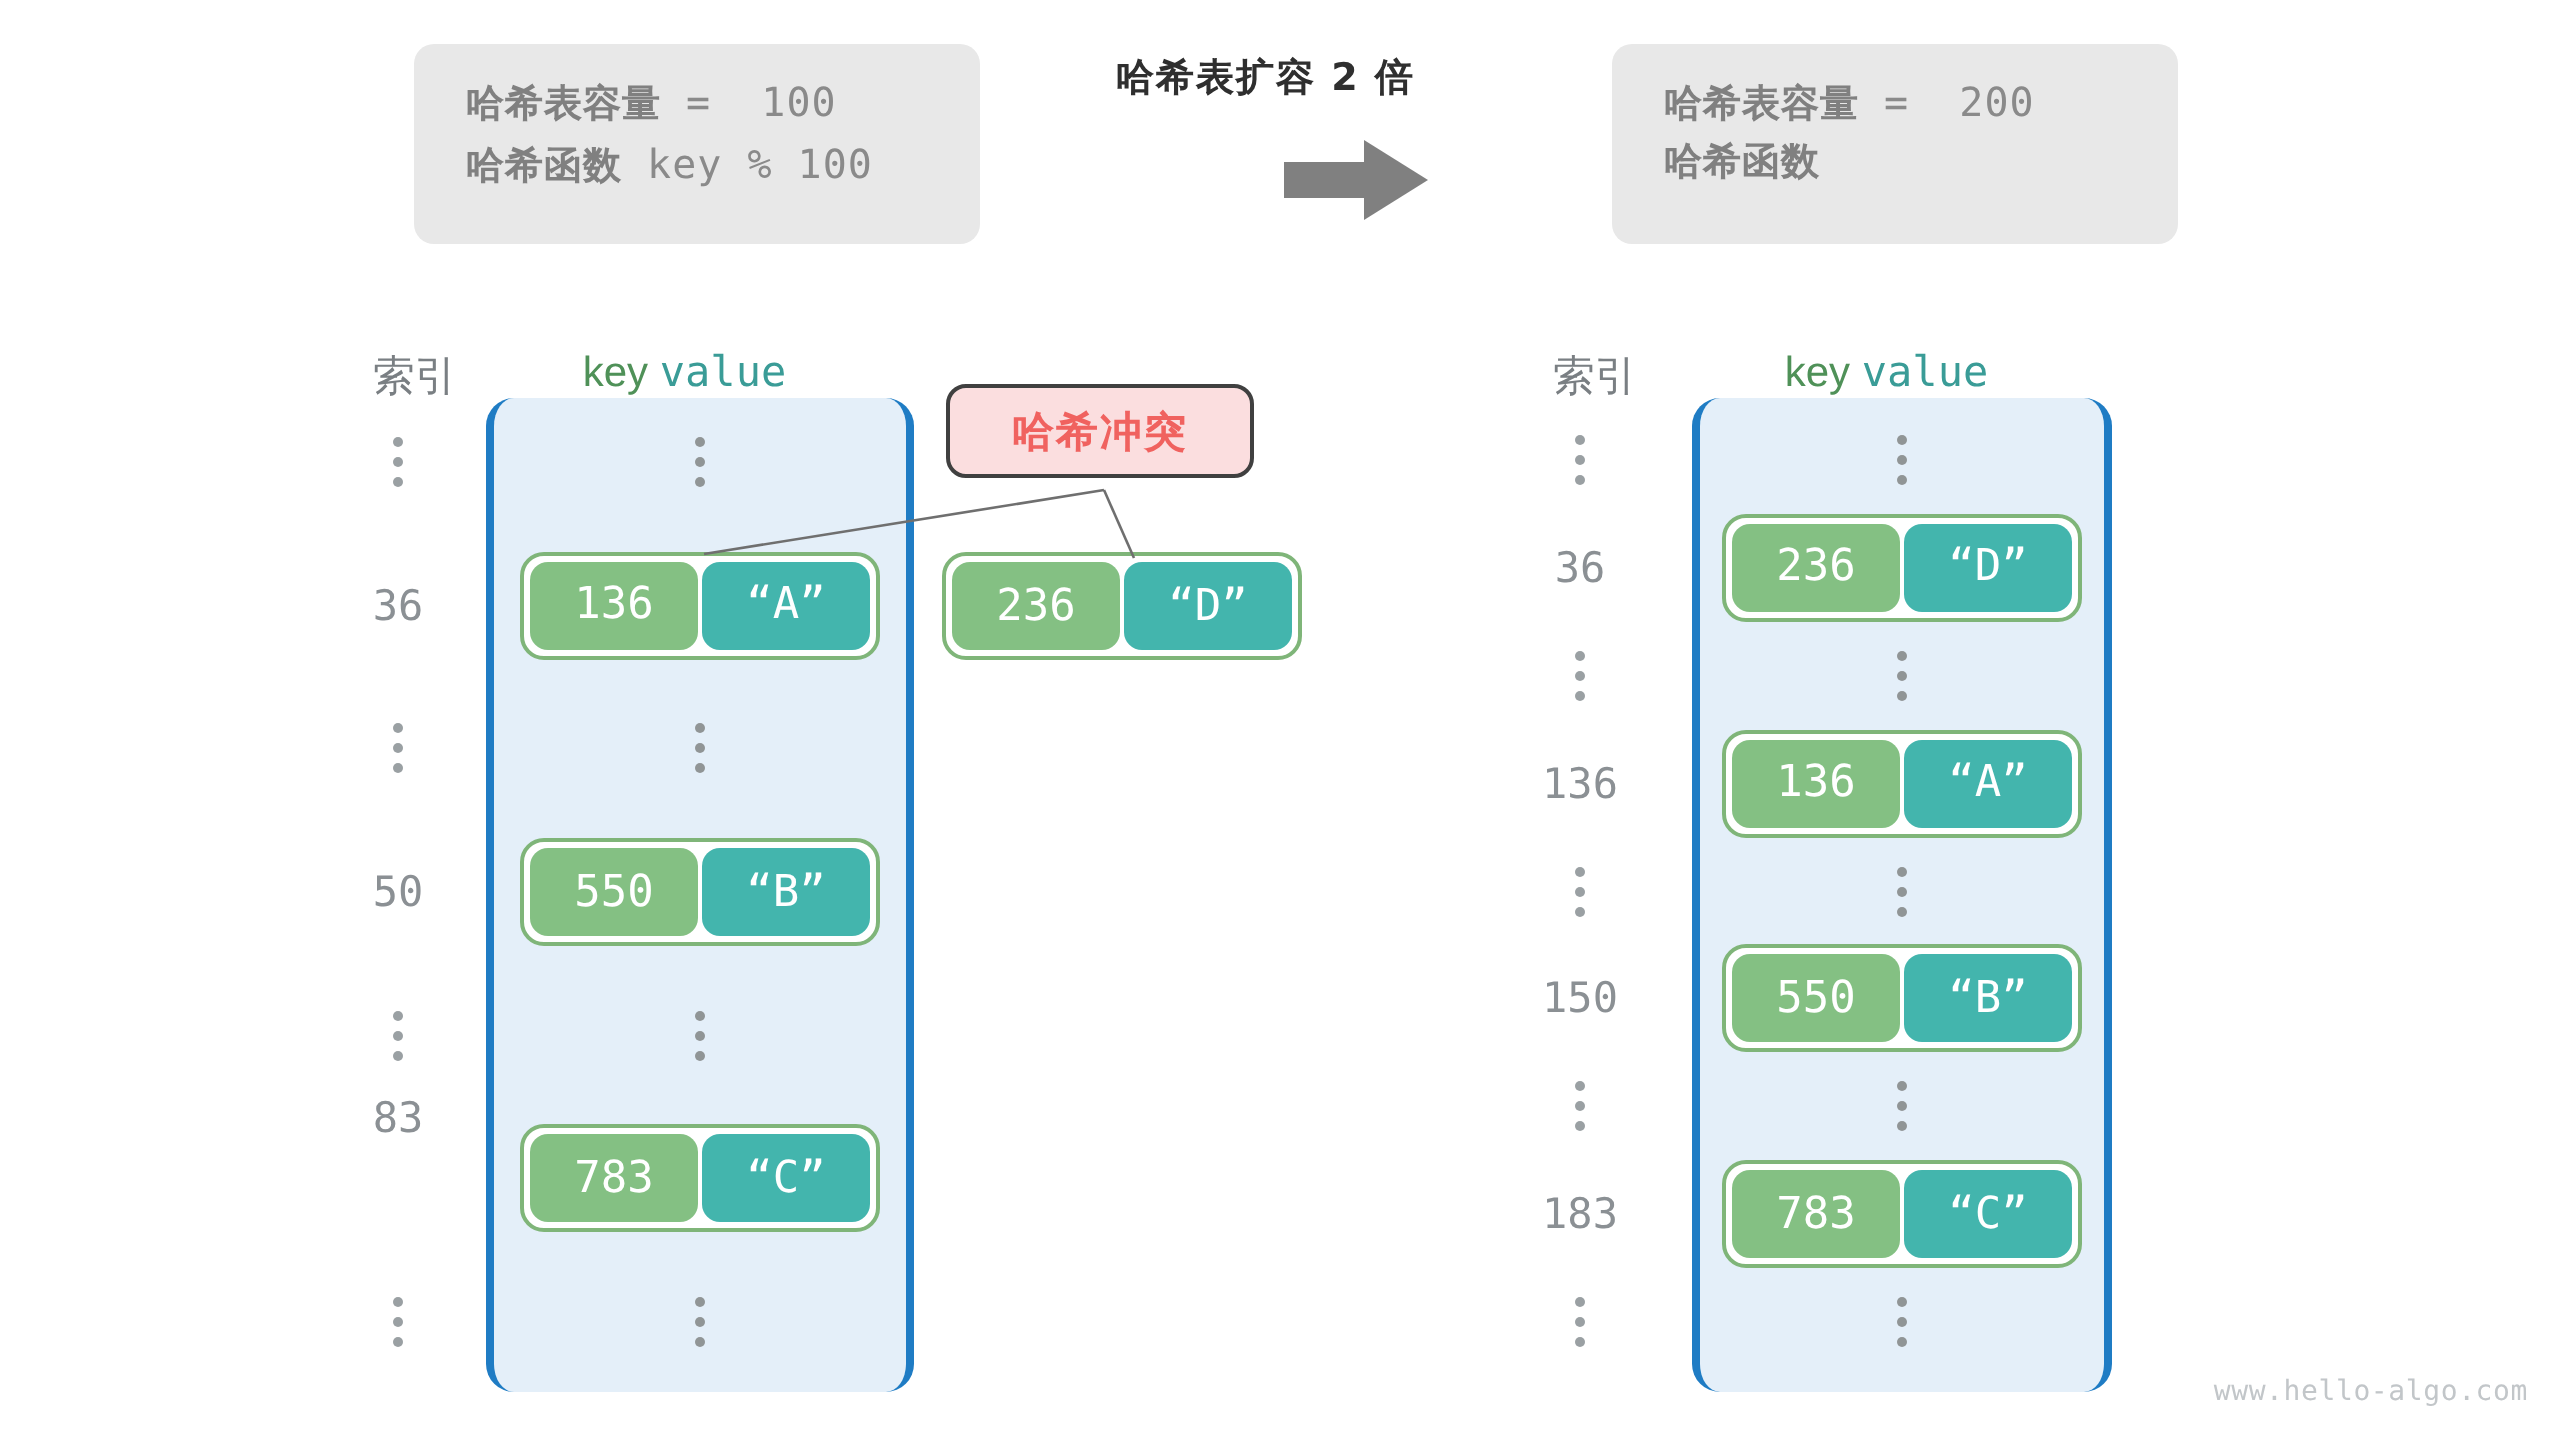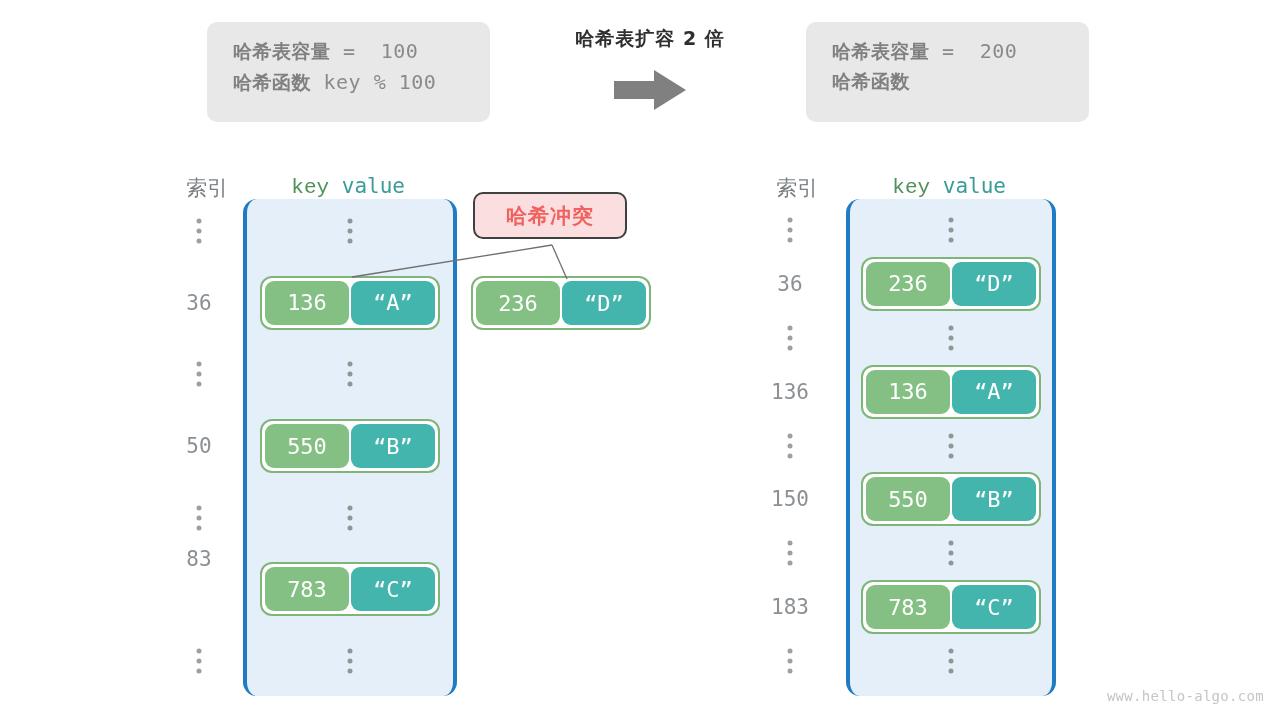--- a/index.html
+++ b/index.html
@@ -42,24 +42,24 @@
     color: #8a8a8a;
     letter-spacing: 0.5px;
   }
 
   #info-left  { left: 207px; top: 22px;  width: 283px; height: 100px; }
   #info-right { left: 806px; top: 22px;  width: 283px; height: 100px; }
 
   
   #center-block {
     position: absolute;
-    left: 530px;
+    left: 558px;
     top: 26px;
     width: 240px;
-    text-align: center;
+    text-align: left;
   }
   #expand-title {
     font-size: 19px;
     font-weight: bold;
     color: #2f2f2f;
     letter-spacing: 1px;
     white-space: pre;
   }
   .arrow {
     margin: 18px auto 0 auto;
@@ -90,21 +90,21 @@
   .tbl-header {
     position: absolute;
     white-space: pre;
     font-size: 21px;
   }
   .hdr-index {
     color: #7a7f83;
     font-family: "DejaVu Sans", sans-serif;
   }
   .hdr-key {
-    font-family: Liberation Mono, monospace;
+    font-family: Liberation Sans, sans-serif;
     color: #4f9158;
   }
   .hdr-value {
     font-family: "DejaVu Sans Mono", "Liberation Mono", monospace;
     color: #3a9c97;
   }
 
   
   .index-col { position: absolute; }
   .index-cell {

